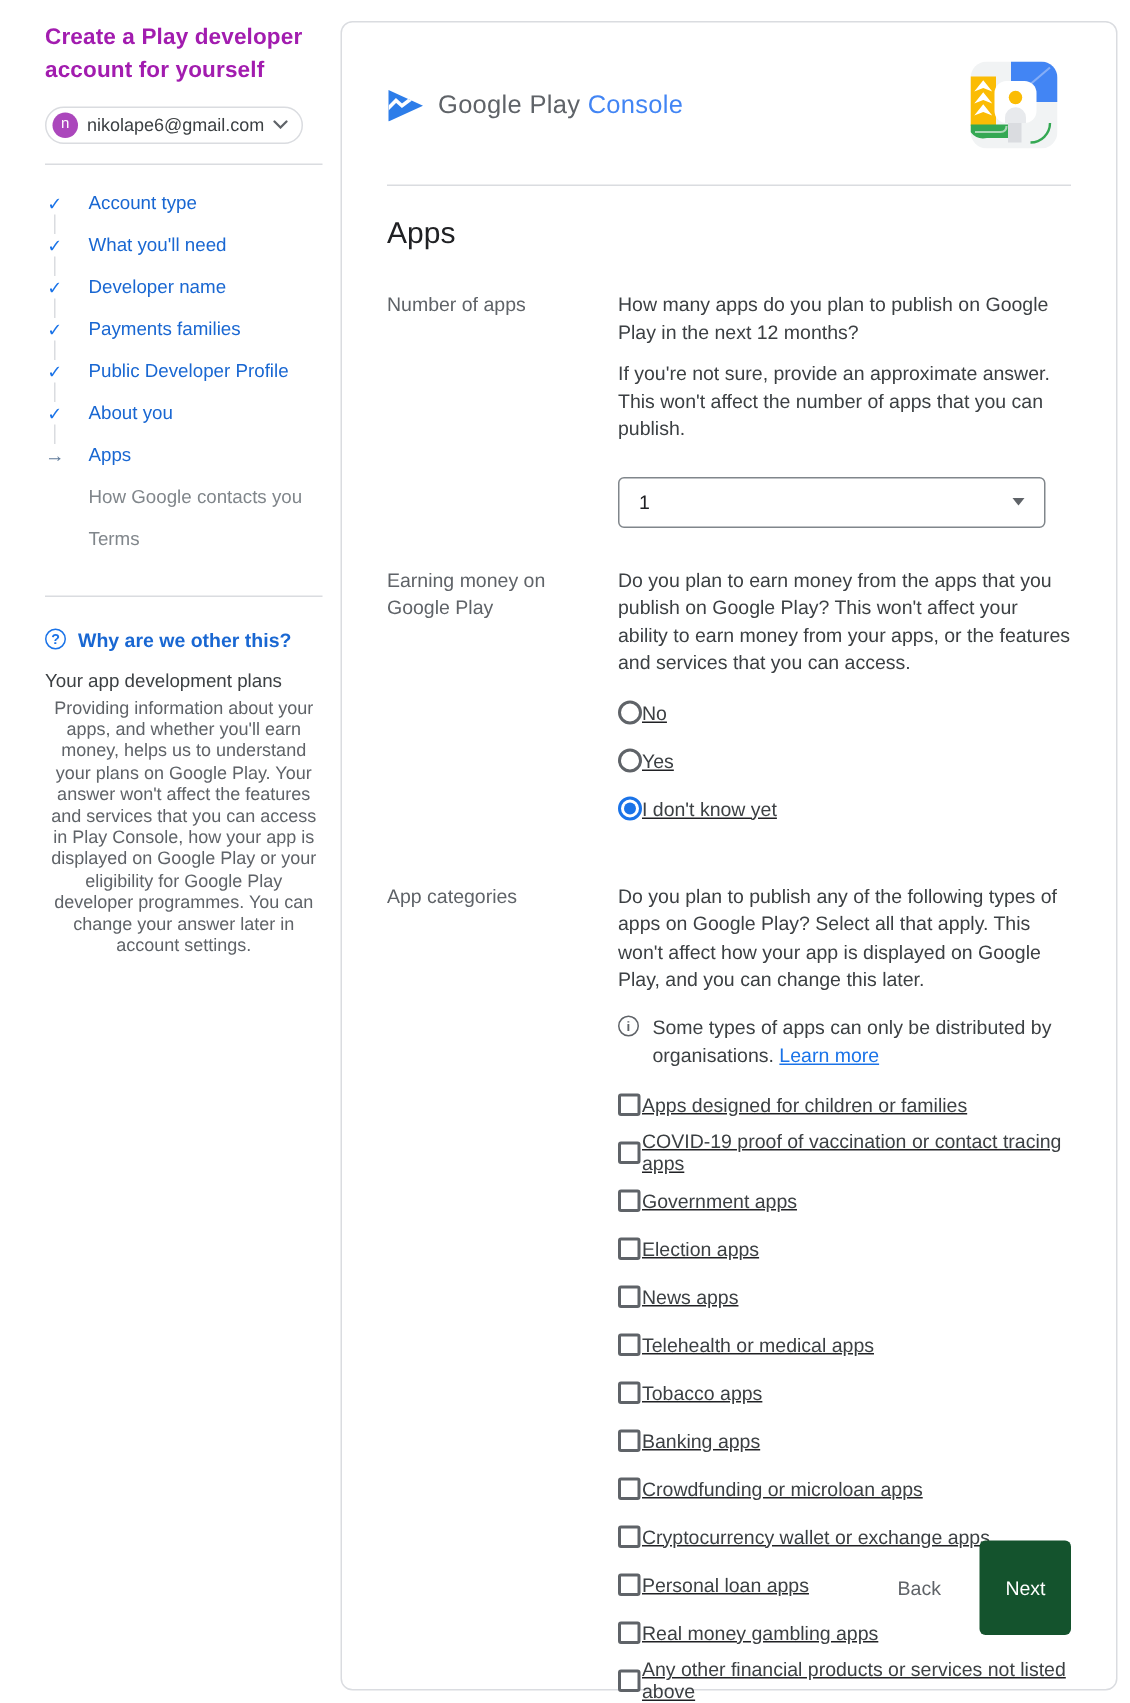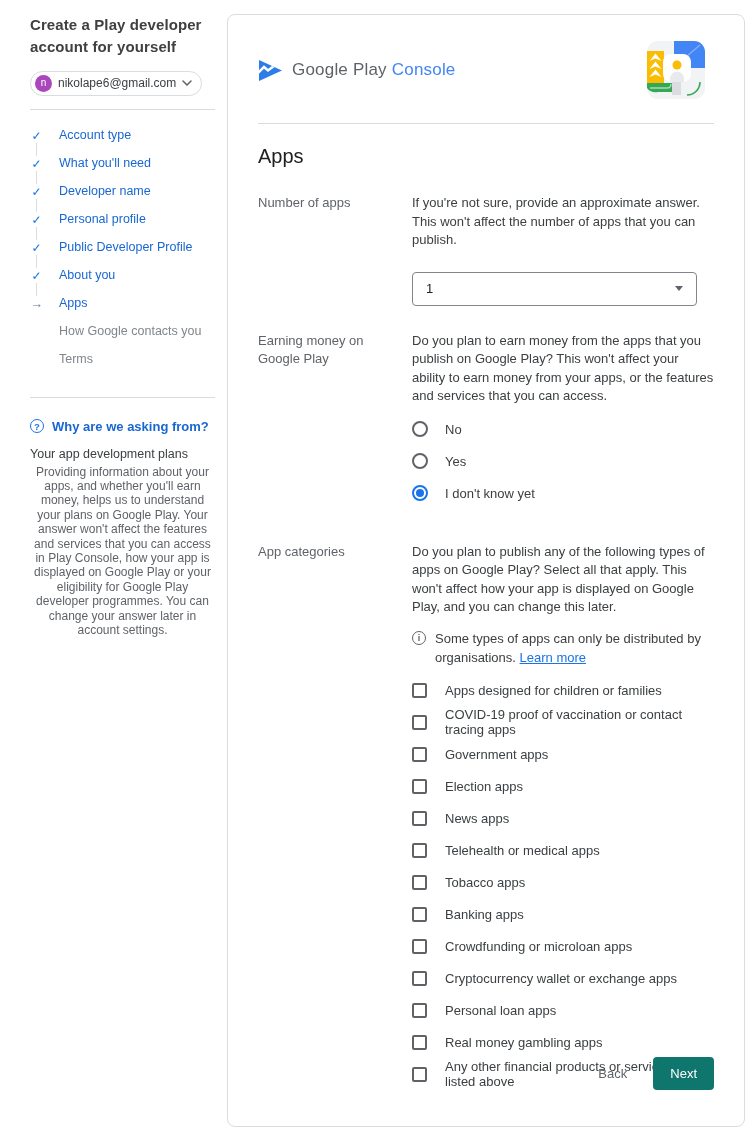--- a/index.html
+++ b/index.html
@@ -5,21 +5,21 @@
   * { box-sizing: border-box; }
   html,body { margin:0; padding:0; }
   body {
     width:753px; height:1135px; position:relative; overflow:hidden;
     background:#fff; font-family:"Liberation Sans", sans-serif; color:#202124;
     -webkit-font-smoothing:antialiased;
   }
 
   
   .sidebar { position:absolute; left:0; top:0; width:227px; padding:14px 12px 0 30px; }
-  .sidebar h1 { font-size:15px; font-weight:700; color:#404040; line-height:1.45; margin:0 0 13px; letter-spacing:.1px; }
+  .sidebar h1 { font-size:15px; font-weight:700; color:#a21caf; line-height:1.45; margin:0 0 13px; letter-spacing:.1px; }
   .chip { display:inline-flex; align-items:center; gap:6px; border:1px solid #dadce0; border-radius:14px; padding:3px 9px 3px 4px; cursor:pointer; background:#fff; }
   .avatar { width:17px; height:17px; border-radius:50%; background:#ab47bc; color:#fff; font-size:10px; display:flex; align-items:center; justify-content:center; line-height:1; }
   .chip-email { font-size:12px; color:#3c4043; }
   .chip svg { display:block; }
   .sb-divider { border:none; border-top:1px solid #dadce0; margin:13px 0 12px; }
 
   .steps { list-style:none; margin:0; padding:0; }
   .step { display:flex; align-items:center; gap:16px; height:28px; position:relative; font-size:12.5px; cursor:pointer; }
   .step-icon { width:13px; text-align:center; font-size:12px; color:#1a73e8; position:relative; z-index:1; flex:none; }
   .step .arrow-icon { color:#5f7a99; font-size:13px; }
@@ -52,37 +52,37 @@
   .form-row { display:flex; margin-top:26px; }
   .row-label { flex:none; width:154px; padding-right:18px; font-size:13px; color:#5f6368; line-height:1.45; }
   .row-field { flex:1; min-width:0; }
   .question { margin:0; font-size:13px; color:#3c4043; line-height:18.5px; }
   .question + .question { margin-top:9px; }
 
   .select { margin-top:22px; width:285px; height:34px; border:1px solid #80868b; border-radius:4px; background:#fff; display:flex; align-items:center; justify-content:space-between; padding:0 13px; font-size:13px; color:#202124; cursor:pointer; }
   .select-arrow { width:0; height:0; border-left:4.5px solid transparent; border-right:4.5px solid transparent; border-top:5px solid #5f6368; }
 
   .radio-group { margin-top:15px; }
-  .option-row { display:flex; align-items:center; gap:17px; height:17px; margin-bottom:15px; cursor:pointer; }
+  .option-row { display:flex; align-items:center; height:17px; margin-bottom:15px; cursor:pointer;text-decoration:underline; }
   .radio { width:16px; height:16px; flex:none; border-radius:50%; border:2px solid #5f6368; position:relative; background:#fff; }
   .radio.selected { border-color:#1a73e8; }
   .radio.selected::after { content:""; position:absolute; inset:2px; border-radius:50%; background:#1a73e8; }
   .option-label { font-size:13px; color:#3c4043; }
 
   .notice { display:flex; gap:9px; margin-top:12px; width:300px; }
   .info-icon { width:14px; height:14px; margin-top:2px; flex:none; border-radius:50%; border:1.3px solid #5f6368; color:#5f6368; font-size:9px; font-style:normal; font-weight:700; display:flex; align-items:center; justify-content:center; }
   .notice-text { font-size:13px; color:#3c4043; line-height:19px; }
   .learn-more { color:#1a73e8; text-decoration:underline; cursor:pointer; }
 
   .checkbox-list { margin-top:15px; }
   .checkbox { width:15px; height:15px; flex:none; border:2px solid #5f6368; border-radius:2px; background:#fff; position:relative; margin-right:1px; }
 
   .card-footer { position:absolute; right:30px; bottom:36px; display:flex; align-items:center; gap:16px; }
   .btn-text { background:none; border:none; font-family:inherit; font-size:13px; font-weight:500; color:#5f6368; cursor:pointer; padding:8px 10px; }
-  .btn-primary { background:#0f766e; border:none; border-radius:4px; font-family:inherit; font-size:13px; font-weight:500; color:#fff; padding:9px 17px; cursor:pointer; }
+  .btn-primary { background:#14532d; border:none; border-radius:4px; font-family:inherit; font-size:13px; font-weight:500; color:#fff; padding:24px 17px; cursor:pointer; }
 </style>
 </head>
 <body>
 
 <aside class="sidebar">
   <h1>Create a Play developer account for yourself</h1>
 
   <div class="chip">
     <span class="avatar">n</span>
     <span class="chip-email">nikolape6@gmail.com</span>
@@ -101,21 +101,21 @@
     <li class="step piped done">
       <span class="step-icon"><span class="check-icon">✓</span></span>
       <span class="step-label">What you'll need</span>
     </li>
     <li class="step piped done">
       <span class="step-icon"><span class="check-icon">✓</span></span>
       <span class="step-label">Developer name</span>
     </li>
     <li class="step piped done">
       <span class="step-icon"><span class="check-icon">✓</span></span>
-      <span class="step-label">Personal profile</span>
+      <span class="step-label">Payments families</span>
     </li>
     <li class="step piped done">
       <span class="step-icon"><span class="check-icon">✓</span></span>
       <span class="step-label">Public Developer Profile</span>
     </li>
     <li class="step piped done">
       <span class="step-icon"><span class="check-icon">✓</span></span>
       <span class="step-label">About you</span>
     </li>
     <li class="step piped current">
@@ -130,21 +130,21 @@
       <span class="step-icon"></span>
       <span class="step-label">Terms</span>
     </li>
   </ul>
 
   <hr class="sb-divider2">
 
   <div class="help">
     <div class="help-title">
       <span class="help-q-icon">?</span>
-      <span>Why are we asking from?</span>
+      <span>Why are we other this?</span>
     </div>
     <div class="help-heading">Your app development plans</div>
     <div class="help-body">Providing information about your apps, and whether you'll earn money, helps us to understand your plans on Google Play. Your answer won't affect the features and services that you can access in Play Console, how your app is displayed on Google Play or your eligibility for Google Play developer programmes. You can change your answer later in account settings.</div>
   </div>
 </aside>
 
 <main class="card">
 
   <header class="card-header">
     <div class="logo">
@@ -181,20 +181,21 @@
   </header>
 
   <hr class="hdr-divider">
 
   <div class="content">
     <h2 class="section-title">Apps</h2>
 
     <div class="form-row">
       <div class="row-label">Number of apps</div>
       <div class="row-field">
+        <p class="question">How many apps do you plan to publish on Google Play in the next 12 months?</p>
         <p class="question">If you're not sure, provide an approximate answer. This won't affect the number of apps that you can publish.</p>
         <div class="select">
           <span>1</span>
           <span class="select-arrow"></span>
         </div>
       </div>
     </div>
 
     <div class="form-row">
       <div class="row-label">Earning money on Google Play</div>

